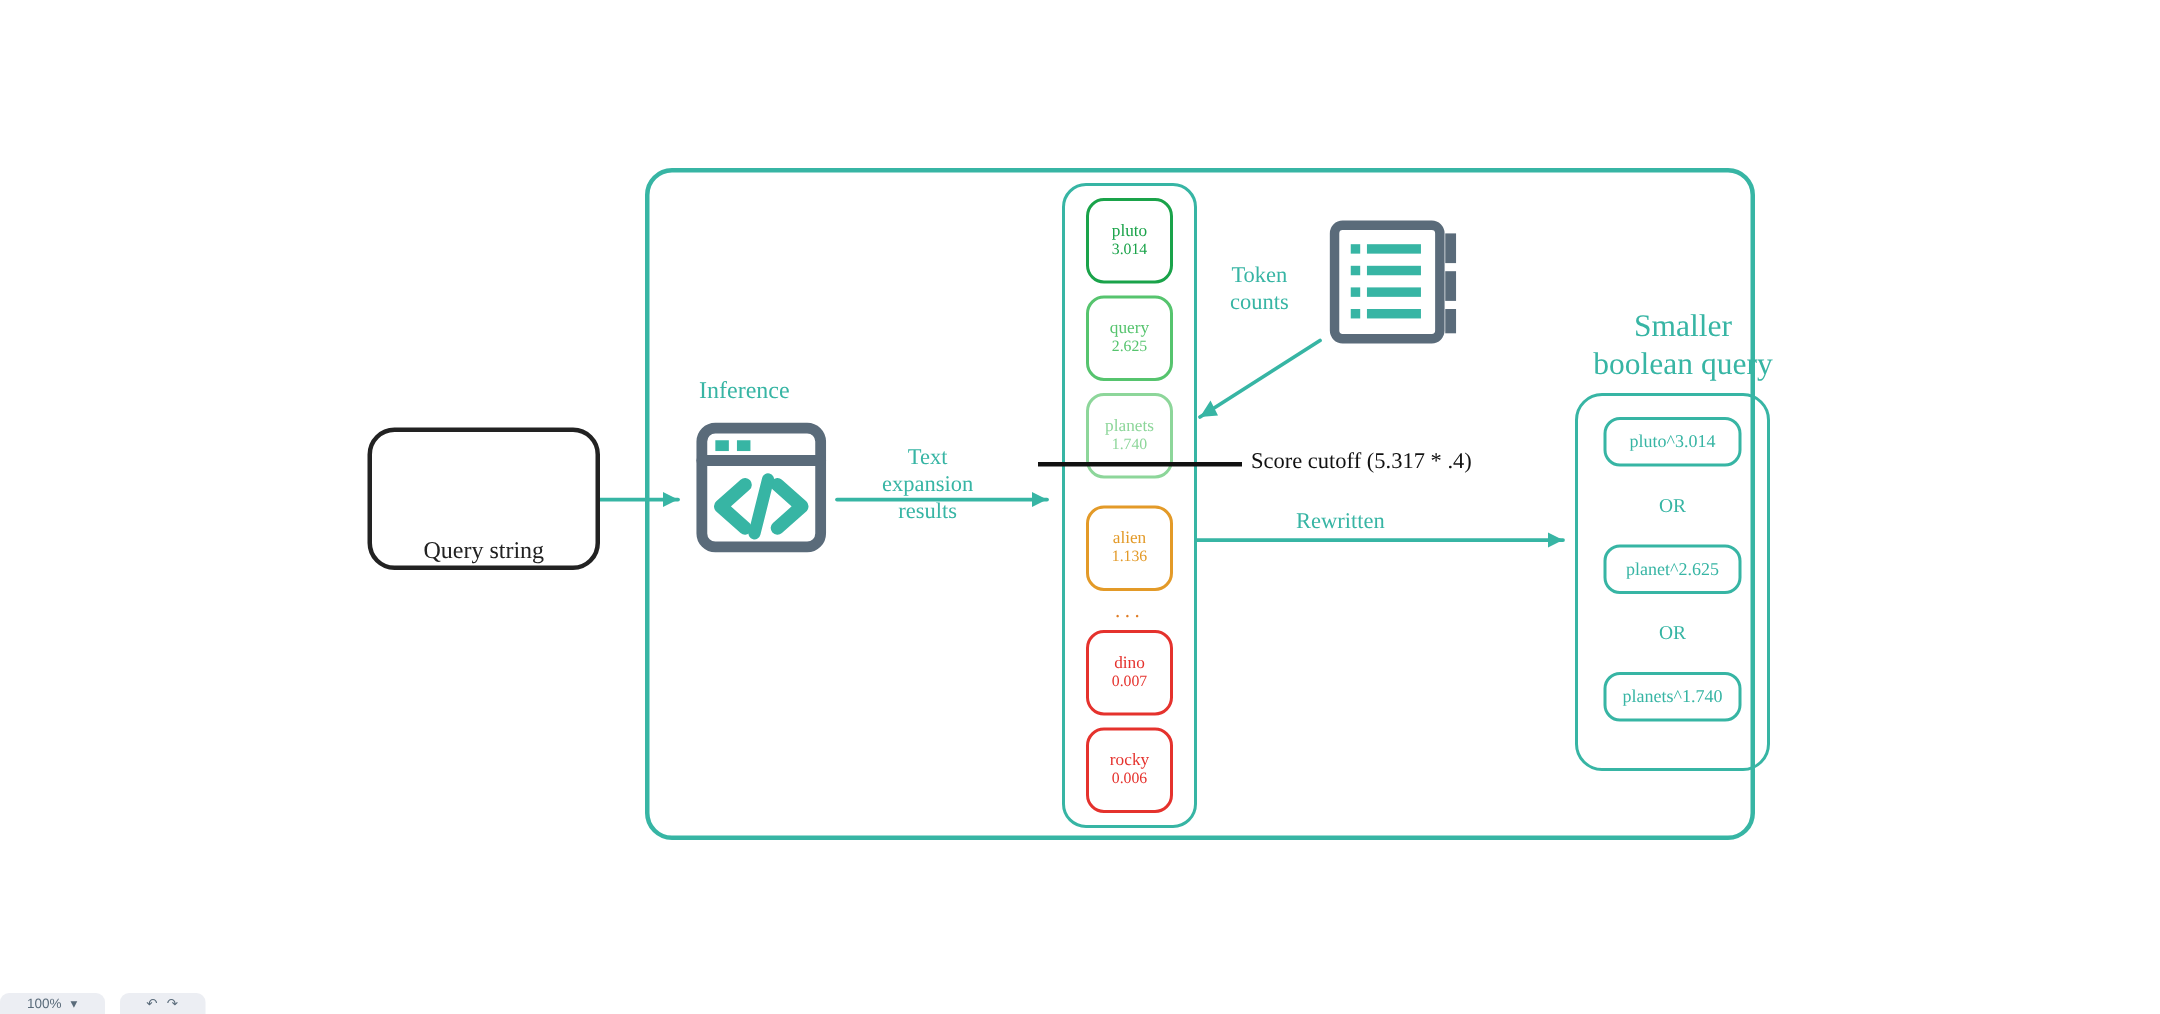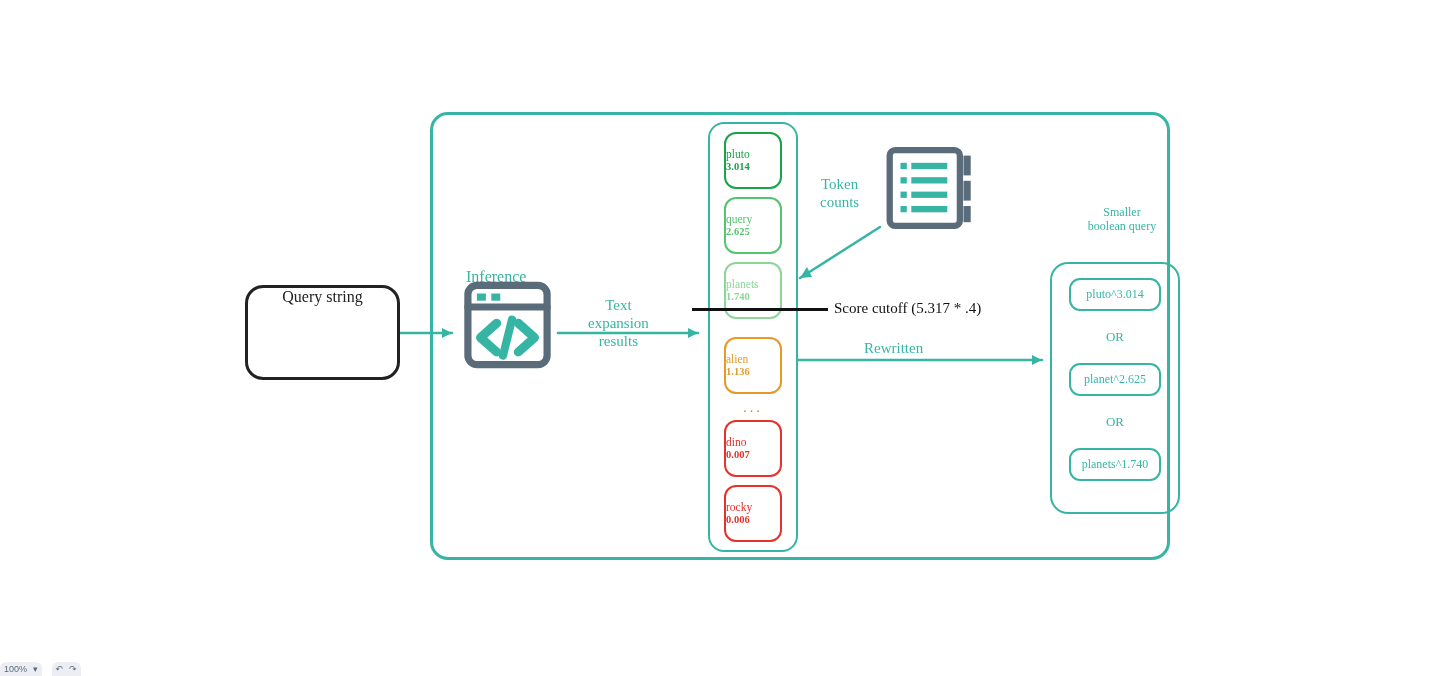--- a/index.html
+++ b/index.html
@@ -15,70 +15,70 @@
   position: absolute;
   inset: 0;
 }
 .box {
   position: absolute;
   border-radius: 18px;
 }
 .query-box {
   left: 245px; top: 285px; width: 155px; height: 95px;
   border: 3px solid #222;
-  display: flex; align-items:flex-start; justify-content:center;
+  display: flex; align-items:flex-end; justify-content:center;
   font-size: 16px; color:#222;
 }
 .main-pipeline {
   left: 430px; top: 112px; width: 740px; height: 448px;
   border: 3px solid #37b5a4;
 }
 .inference-icon {
   position:absolute; left:460px; top:280px; width:95px; height:90px;
 }
 .inference-icon .frame { fill:none; stroke:#5a6b7a; stroke-width:8; stroke-linejoin:round; stroke-linecap:round; }
 .inference-icon .accent { fill:#37b5a4; }
 .inference-label {
-  position:absolute; left:466px; top:268px; font-size:16px; color:#37b5a4;
+  position:absolute; left:466px; top:252px; font-size:16px; color:#37b5a4;
 }
 .text-exp-label {
   position:absolute; left:588px; top:296px; font-size:15px; color:#37b5a4; text-align:center; line-height:1.2;
 }
 .results-col {
   position:absolute; left:708px; top:122px; width:90px; height:430px;
   border:2.5px solid #37b5a4; border-radius:16px;
   padding:8px 10px 8px 10px;
   display:flex; flex-direction:column; align-items:center; justify-content:flex-start;
 }
 .token {
   width:58px; height:60px; border-radius:12px; border:2.5px solid;
-  display:flex; flex-direction:column; align-items:flex-start; justify-content:center;
+  display:flex; flex-direction:column; align-items:center; justify-content:center;
   font-size:11px; line-height:1.15; margin-bottom:8px; text-align:center;
 }
 .token .name { font-size:11.5px; }
-.token .val { font-size:10.5px;font-weight:bold; }
+.token .val { font-size:10.5px; }
 .dots { color:#e07c24; font-size:14px; margin:-2px 0 4px 0; letter-spacing:3px; }
 .cutoff-line {
   position:absolute; left:692px; top:308px; width:136px; height:0;
   border-top:3px solid #111;
 }
 .cutoff-label {
   position:absolute; left:834px; top:300px; font-size:15px; color:#111;
 }
 .token-counts-label {
   position:absolute; left:820px; top:175px; font-size:15px; color:#37b5a4; text-align:center; line-height:1.2;
 }
 .list-icon {
   position:absolute; left:882px; top:143px; width:100px; height:90px;
 }
 .rewritten-label {
   position:absolute; left:864px; top:340px; font-size:15px; color:#37b5a4;
 }
 .smaller-query-label {
-  position:absolute; left:1062px; top:205px; font-size:12px; color:#37b5a4; text-align:center; line-height:1.2; width:120px;
+  position:absolute; left:1062px; top:205px; font-size:21px; color:#37b5a4; text-align:center; line-height:1.2; width:120px;
 }
 .bool-box {
   position:absolute; left:1050px; top:262px; width:130px; height:252px;
   border:2.5px solid #37b5a4; border-radius:18px;
   display:flex; flex-direction:column; align-items:center; justify-content:flex-start;
   padding:14px 10px;
 }
 .bool-term {
   border:2px solid #37b5a4; color:#37b5a4; border-radius:11px;
   padding:7px 8px; font-size:12px; text-align:center;
@@ -87,21 +87,21 @@
 .bool-or { color:#37b5a4; font-size:13px; margin:18px 0; }
 .arrow {
   position:absolute; stroke:#37b5a4; fill:none; stroke-width:2.5; stroke-linecap:round;
 }
 .arrowhead { fill:#37b5a4; }
 .toolbar {
   position:absolute; left:0; bottom:0; display:flex; gap:10px;
   padding:0 0 0 0;
 }
 .tool-group {
-  background:#eceef3; border-radius:6px 6px 0 0; padding:2px 4px;
+  background:#eceef3; border-radius:6px 6px 0 0; padding:2px 18px;
   display:flex; align-items:center; gap:6px; height:14px;
   font-size:9px; color:#5a6b7a; font-family: -apple-system, sans-serif;
 }
 </style>
 </head>
 <body>
 
 <div class="canvas">
 
   <svg width="1440" height="676" style="position:absolute;inset:0;pointer-events:none">

